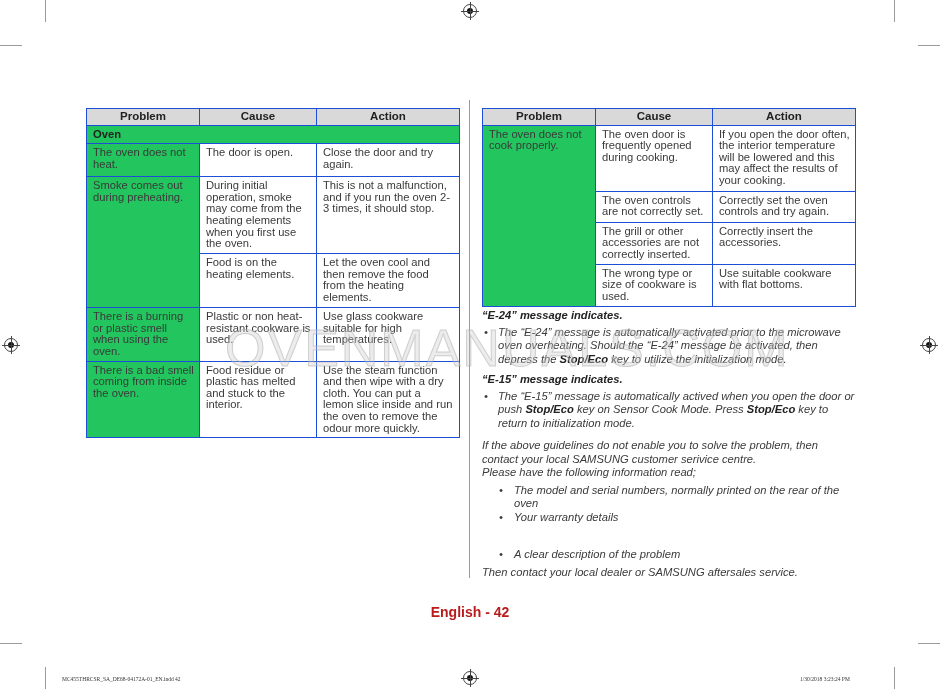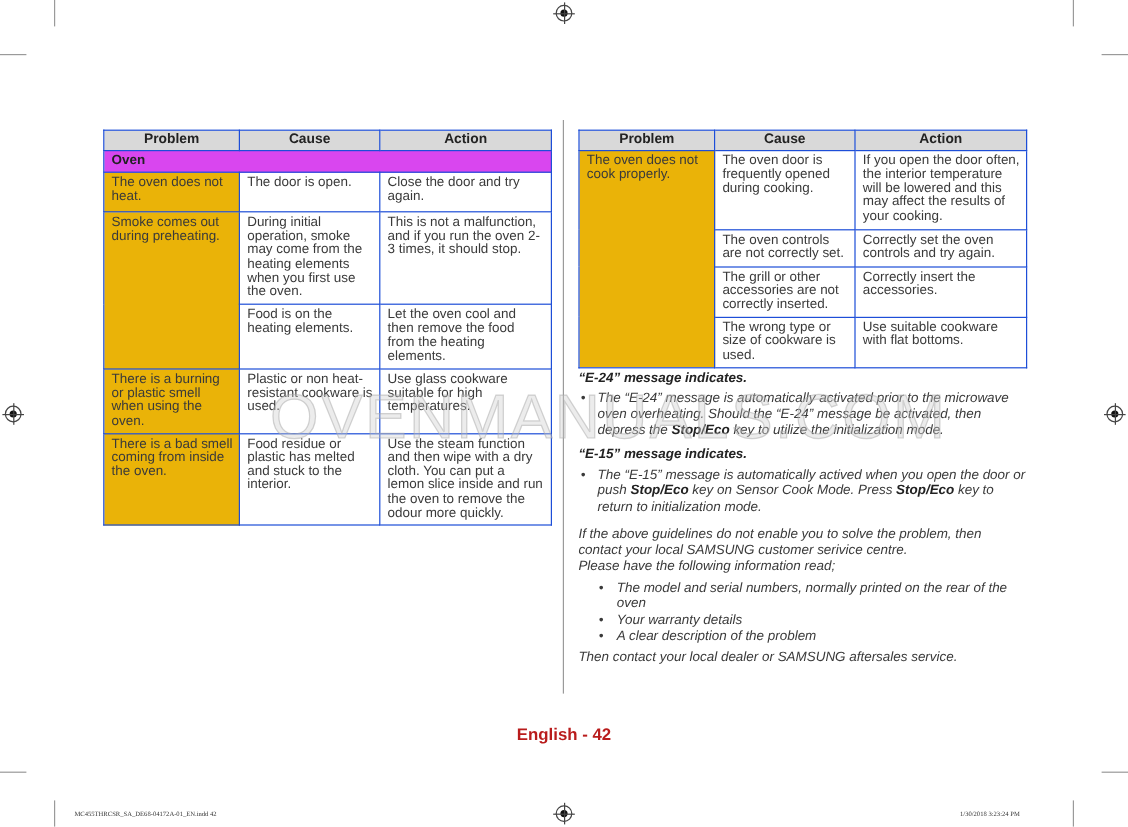--- a/index.html
+++ b/index.html
@@ -27,23 +27,23 @@
     font-size: 11.2px; line-height: 11.6px; color: #3a3a3a;
   }
   table.trouble th, table.trouble td {
     border: 1px solid #1d4ed8; vertical-align: top; padding: 3px 5px 3px 6px; text-align: left;
   }
   table.trouble th {
     background: #d9d9d9; font-weight: bold; text-align: center; color: #222;
     padding: 2px 4px; font-size: 11.5px;
   }
   table.trouble td.section {
-    background: #d946ef; font-weight: bold; color: #222; padding: 3px 6px;
+    background: #22c55e; font-weight: bold; color: #222; padding: 3px 6px;
   }
-  table.trouble td.prob { background: #eab308; }
+  table.trouble td.prob { background: #22c55e; }
 
   .col-divider { position: absolute; left: 469px; top: 100px; width: 1px; height: 478px; background: #9a9a9a; }
 
   .right-text { position: absolute; left: 482px; width: 375px; font-size: 11.2px; line-height: 13.5px; color: #3a3a3a; font-style: italic; }
   .right-text .heading { font-weight: bold; color: #222; margin: 0 0 3px 0; }
   .right-text .bullet { position: relative; padding-left: 16px; margin: 0 0 7px 0; }
   .right-text .bullet::before { content: "•"; position: absolute; left: 2px; top: 0; }
   .right-text .sub { position: relative; padding-left: 32px; margin: 0; }
   .right-text .sub::before { content: "•"; position: absolute; left: 17px; top: 0; }
   .right-text p { margin: 0; }
@@ -167,21 +167,21 @@
   <div class="bullet"><span>The “E-24” message is automatically activated prior to the microwave oven overheating. Should the “E-24” message be activated, then depress the </span><b>Stop/Eco</b><span> key to utilize the initialization mode.</span></div>
   <div class="heading">“E-15” message indicates.</div>
   <div class="bullet"><span>The “E-15” message is automatically actived when you open the door or push </span><b>Stop/Eco</b><span> key on Sensor Cook Mode. Press </span><b>Stop/Eco</b><span> key to return to initialization mode.</span></div>
 </div>
 
 <div class="right-text" style="top:439px;">
   <p>If the above guidelines do not enable you to solve the problem, then contact your local SAMSUNG customer serivice centre.</p>
   <p style="margin-bottom:4px;">Please have the following information read;</p>
   <div class="sub">The model and serial numbers, normally printed on the rear of the oven</div>
   <div class="sub">Your warranty details</div>
-  <div class="sub" style="margin-bottom:4px;">A clear description of the problem</div>
+  <div class="sub" style="margin-bottom:4px;margin-top:24px;">A clear description of the problem</div>
   <p>Then contact your local dealer or SAMSUNG aftersales service.</p>
 </div>
 
 <div class="watermark">OVENMANUALS.COM</div>
 
 <div class="page-num">English - 42</div>
 <div class="slug" style="left:62px;">MC455THRCSR_SA_DE68-04172A-01_EN.indd   42</div>
 <div class="slug" style="left:800px;">1/30/2018   3:23:24 PM</div>
 
 </body></html>

